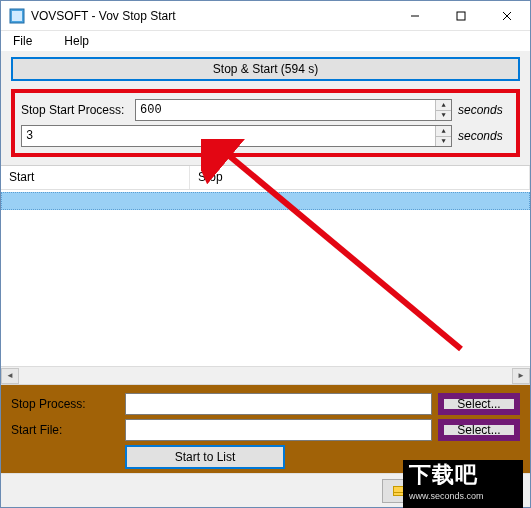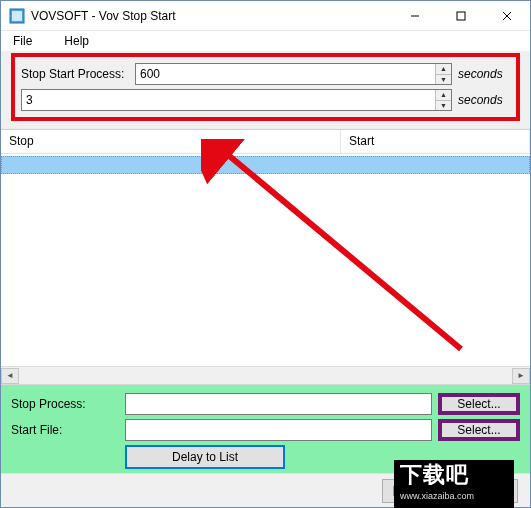--- a/index.html
+++ b/index.html
@@ -74,20 +74,21 @@
   }
   .row { display: flex; align-items: center; height: 26px; gap: 6px; }
   .row-label { width: 108px; }
   .spinner {
     flex: 1;
     height: 22px;
     background: #fff;
     border: 1px solid #7a7a7a;
     display: flex;
     align-items: center;
+    font-family: Liberation Mono, monospace;
   }
   .spinner input {
     flex: 1;
     border: none;
     outline: none;
     padding: 0 4px;
     font-size: 12px;
     font-family: inherit;
     background: transparent;
   }
@@ -146,37 +147,37 @@
   }
   .hscroll .arrow {
     width: 18px; height: 16px;
     background: #e8e8e8;
     border: 1px solid #c8c8c8;
     display: flex; align-items:center; justify-content:center;
     font-size: 8px; color: #555;
   }
   .hscroll .track { flex:1; }
   .bottom-panel {
-    background: #86efac;
+    background: #a16207;
     padding: 6px 10px 4px 10px;
     border-top: 1px solid #d8d8d8;
   }
   .brow { display: flex; align-items: center; height: 26px; gap: 6px; }
   .blabel { width: 108px; }
   .binput {
     flex: 1;
     height: 22px;
     background: #fff;
     border: 1px solid #7a7a7a;
   }
   .bselect {
     width: 82px;
     height: 22px;
     background: #e1e1e1;
-    border: 4px solid #701a75;
+    border: 6px solid #701a75;
     display: flex;
     align-items: center;
     justify-content: center;
   }
   .insert-btn {
     margin-left: 114px;
     margin-top: 2px;
     width: 160px;
     height: 24px;
     background: #e1e1e1;
@@ -219,21 +220,21 @@
     position: absolute;
     top: 88px;
     left: 200px;
     width: 280px;
     height: 220px;
     pointer-events: none;
   }
   
   .watermark {
     position: absolute;
-    right: 17px;
+    right: 8px;
     bottom: 0;
     width: 120px;
     height: 48px;
     background: #000;
     color: #fff;
     overflow: hidden;
   }
   .wm-big {
     font-size: 22px;
     font-weight: bold;
@@ -280,20 +281,23 @@
         </div>
     </div>
   </div>
 
   <div class="menubar">
     <div class="menuitem">File</div>
     <div class="menuitem">Help</div>
   </div>
 
   <div class="client">
+    <div class="stop-start-btn">
+      <span>Stop &amp; Start (594 s)</span>
+    </div>
 
     <div class="period-box">
       <div class="row">
         <div class="row-label">Stop Start Process:</div>
         <div class="spinner">
           <input value="600" style="">
           <div class="spinbtns">
             <div class="spinup">▲</div>
             <div class="spindown">▼</div>
           </div>
@@ -307,22 +311,22 @@
             <div class="spinup">▲</div>
             <div class="spindown">▼</div>
           </div>
         </div>
         <div class="unit">seconds</div>
       </div>
     </div>
 
     <div class="table-area">
       <div class="table-header">
+        <div class="th start">Start</div>
         <div class="th stop">Stop</div>
-        <div class="th start">Start</div>
       </div>
       <div class="table-body">
         <div class="sel-row"></div>
       </div>
       <div class="hscroll">
         <div class="arrow">◄</div>
         <div class="track"></div>
         <div class="arrow">►</div>
       </div>
     </div>
@@ -336,21 +340,21 @@
           </div>
       </div>
       <div class="brow">
         <div class="blabel">Start File:</div>
         <div class="binput"></div>
         <div class="bselect">
             <span>Select...</span>
           </div>
       </div>
       <div class="insert-btn">
-        <span>Delay to List</span>
+        <span>Start to List</span>
       </div>
     </div>
 
     <div class="feedback-bar">
       <div class="feedback-btn">
         <span class="env-icon"></span>
         <span>Send Feedback...</span>
       </div>
     </div>
 
@@ -360,14 +364,14 @@
           <path d="M0,0 L12,6 L0,12 Z" fill="#e30613"></path>
         </marker>
       </defs>
       <line x1="260" y1="210" x2="20" y2="10" stroke="#e30613" stroke-width="6" marker-end="url(#ah)"></line>
     </svg>
   </div>
 </div>
 
 <div class="watermark">
   <div class="wm-big">下载吧</div>
-  <div class="wm-small">www.xiazaiba.com</div>
+  <div class="wm-small">www.seconds.com</div>
 </div>
 
 </body></html>

